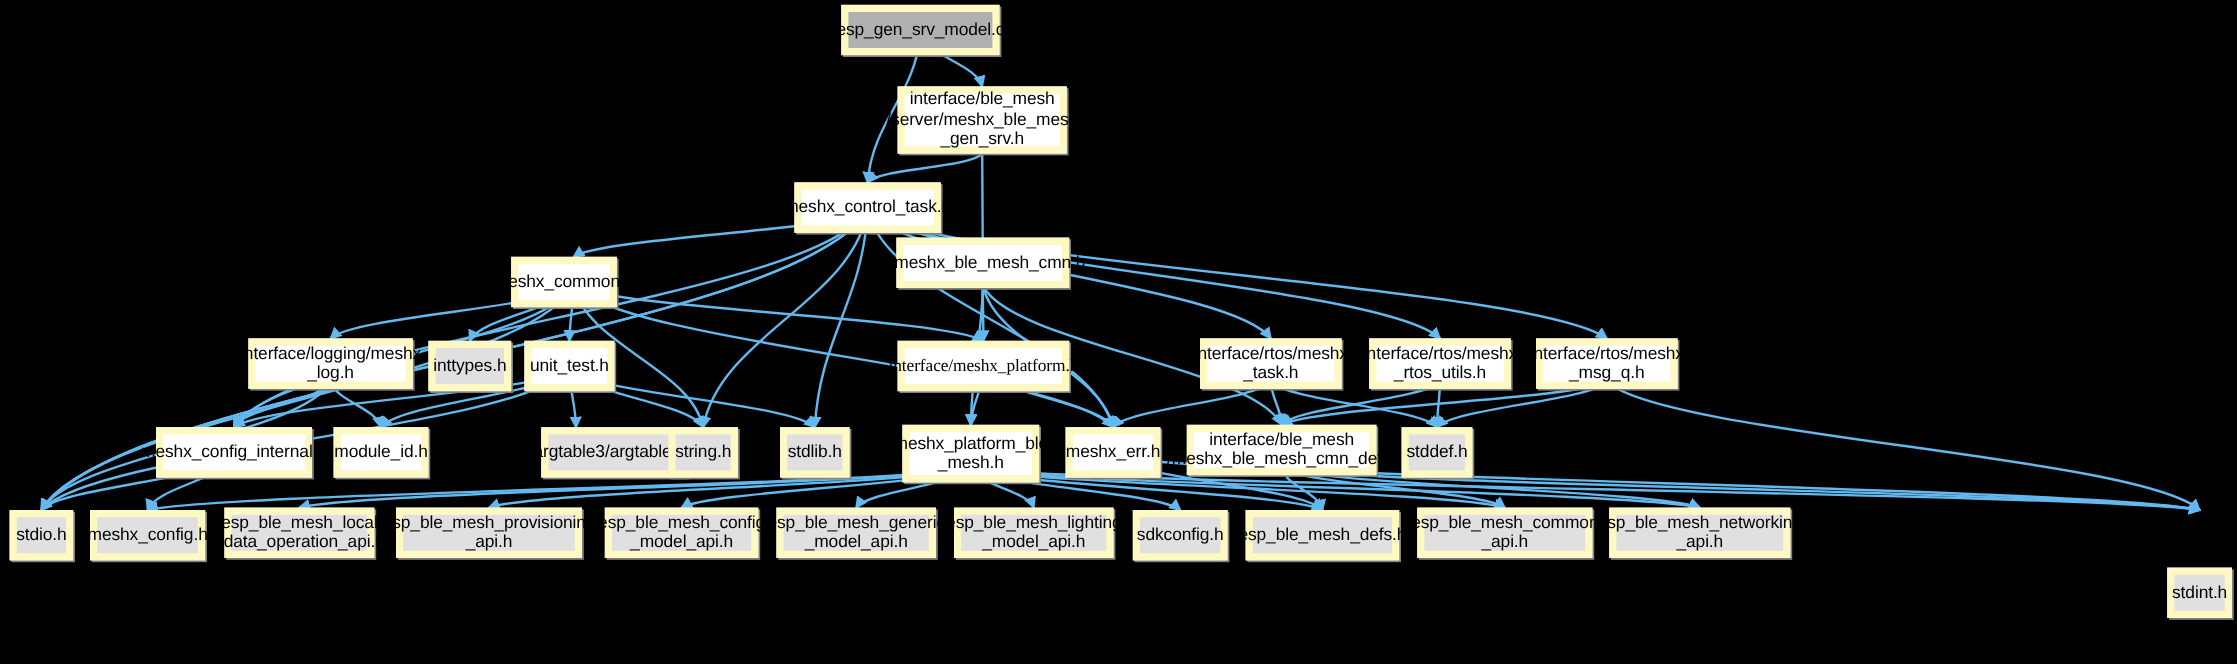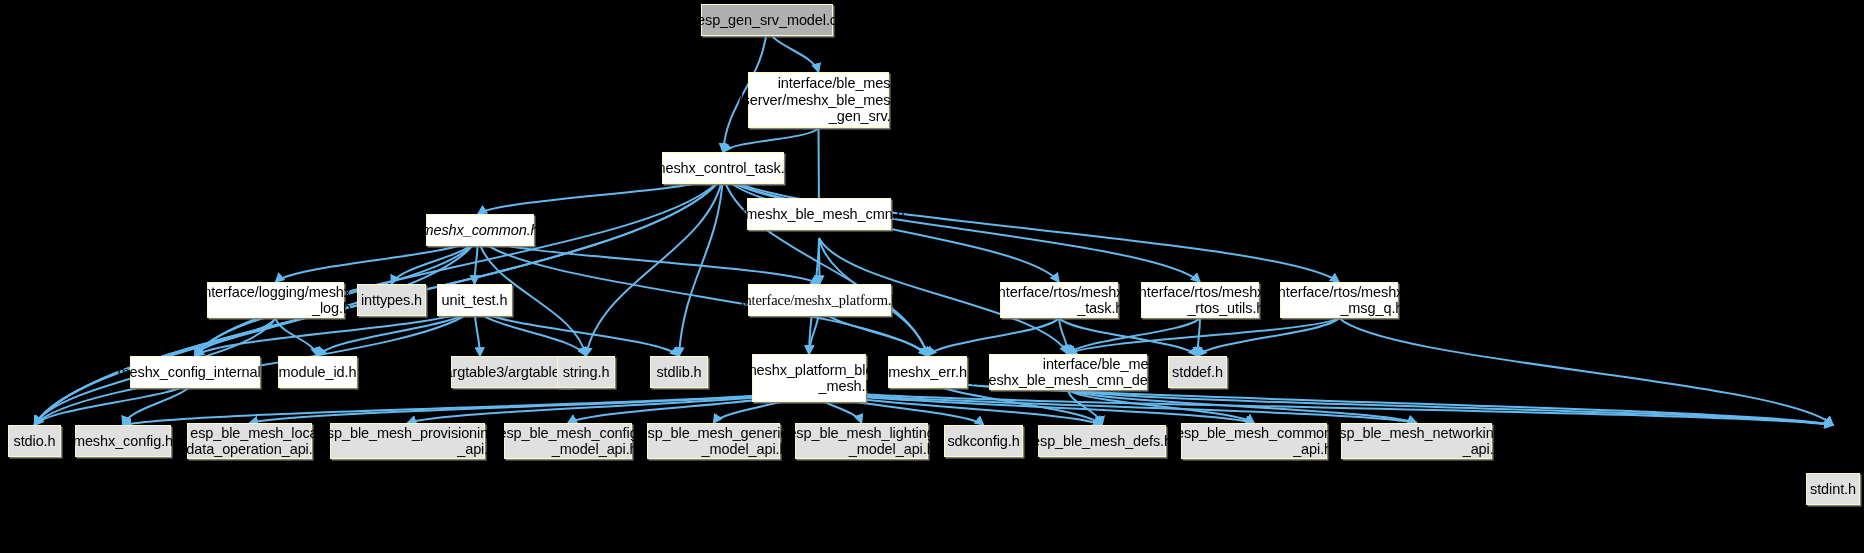--- a/index.html
+++ b/index.html
@@ -12,27 +12,27 @@
     font-family:"Liberation Sans", sans-serif;
     overflow:hidden;
   }
   #edge-layer{position:absolute;left:0;top:0;width:1864px;height:553px;pointer-events:none;}
   .node{
     position:absolute;
     box-sizing:border-box;
     display:flex;
     align-items:center;
     justify-content:center;
-    text-align:right;
+    text-align:center;
     color:#000000;
     font-size:14.5px;
     line-height:16.5px;
     letter-spacing:-0.1px;
     white-space:pre-line;
-    border:1px solid #fef9c3;
+    border:6px solid #fef9c3;
     box-shadow:1.5px 1.5px 0 0 #808080;
     background:#ffffff;
     padding:15px 6px;
     z-index:5;
   }
   .node.sys{background:#e0e0e0;}
   .node.root{background:#b0b0b0;}
 </style>
 </head>
 <body>
@@ -109,21 +109,21 @@
       <path d="M 195 380 C 178.95 398.9 50.55 406.1 34.5 425" fill="none" stroke="#63b8ee" stroke-width="2" marker-end="url(#arrow)"></path>
       <path d="M 927.5 380 C 1018.05 398.9 1742.45 406.1 1833 425" fill="none" stroke="#63b8ee" stroke-width="2" marker-end="url(#arrow)"></path>
       <path d="M 927.5 380 C 944.95 398.9 1084.55 406.1 1102 425" fill="none" stroke="#63b8ee" stroke-width="2" marker-end="url(#arrow)"></path>
     </svg>
   <div id="node-layer">
       <div class="node root" style="left: 701px; top: 4px; width: 132px; height: 24px;">esp_gen_srv_model.c</div>
       <div class="node" style="left: 748px; top: 72px; width: 141px; height: 56px;">interface/ble_mesh
 /server/meshx_ble_mesh
 _gen_srv.h</div>
       <div class="node" style="left: 662px; top: 152px; width: 122px; height: 24px;">meshx_control_task.h</div>
-      <div class="node" style="left: 426px; top: 214px; width: 108px; height: 24px; font-style: italic;">meshx_common.h</div>
+      <div class="node" style="left: 426px; top: 214px; width: 88px; height: 24px;">meshx_common.h</div>
       <div class="node" style="left: 747px; top: 198px; width: 144px; height: 24px;">../meshx_ble_mesh_cmn.h</div>
       <div class="node" style="left: 207px; top: 282px; width: 137px; height: 36px;">interface/logging/meshx
 _log.h</div>
       <div class="node sys" style="left: 357px; top: 284px; width: 69px; height: 24px;">inttypes.h</div>
       <div class="node" style="left: 437px; top: 284px; width: 75px; height: 24px;">unit_test.h</div>
       <div class="node" style="left: 748px; top: 284px; width: 143px; height: 24px; font-family: Liberation Serif, serif;">interface/meshx_platform.h</div>
       <div class="node" style="left: 1000px; top: 282px; width: 118px; height: 36px;">interface/rtos/meshx
 _task.h</div>
       <div class="node" style="left: 1141px; top: 282px; width: 118px; height: 36px;">interface/rtos/meshx
 _rtos_utils.h</div>

